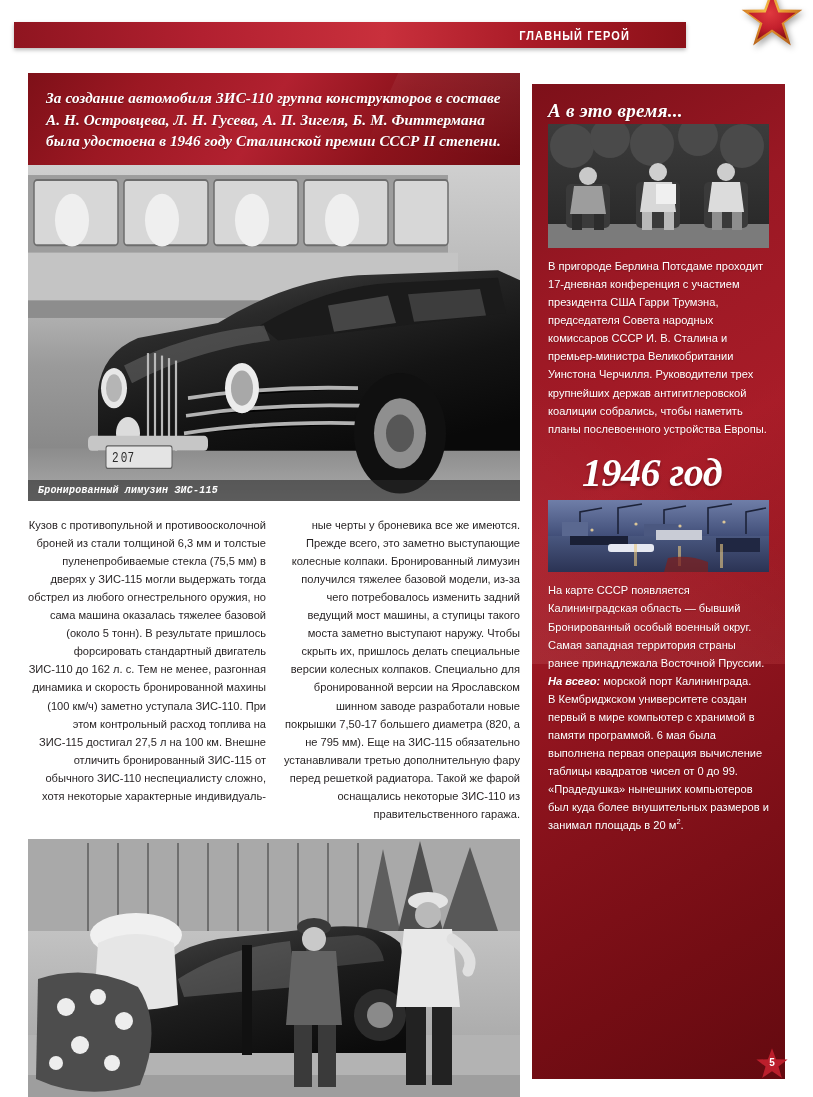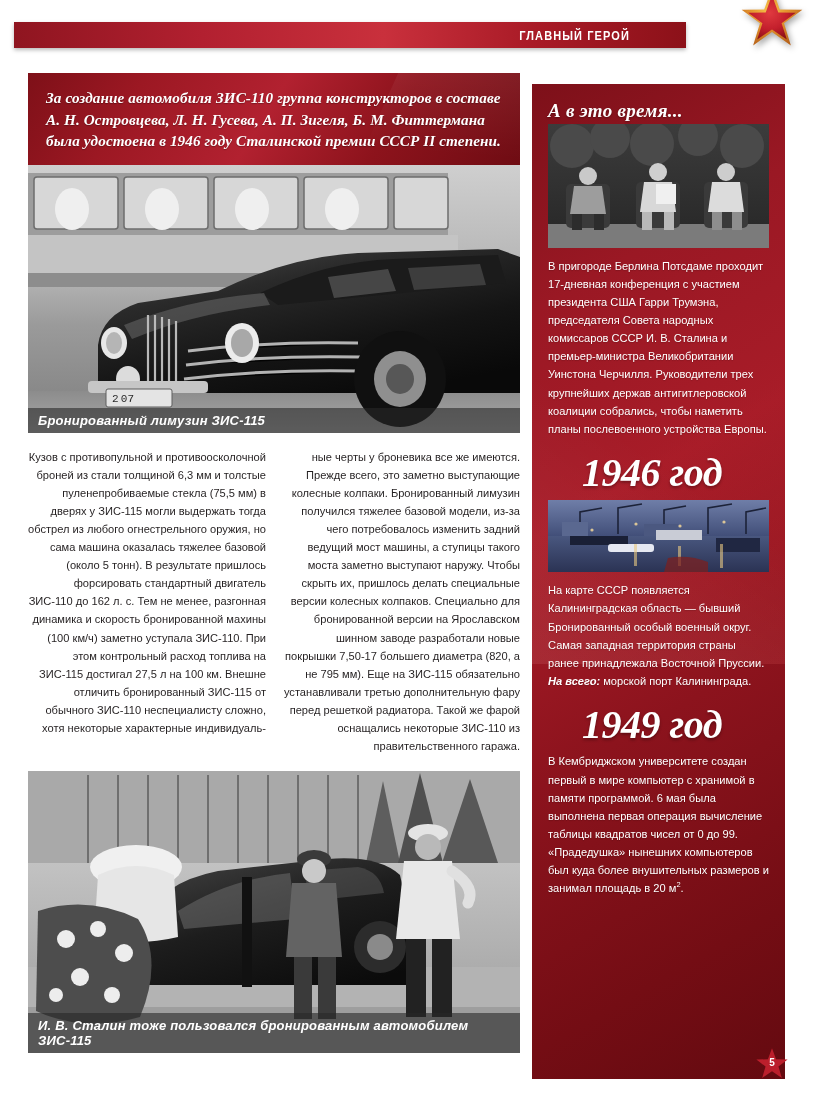--- a/index.html
+++ b/index.html
@@ -77,36 +77,36 @@
     font-weight: bold;
     font-style: italic;
     font-size: 15.2px;
     line-height: 1.42;
     letter-spacing: .1px;
     text-shadow: 0 1px 1px rgba(0,0,0,.3);
   }
 
   
   .photo-main {
-    width: 492px; height: 268px;
+    width: 492px; height: 336px;
     position: relative;
     overflow: hidden;
     background: #a21caf;
   }
   .photo-caption {
     position: absolute;
     left: 0; bottom: 0;
     width: 100%;
     padding: 5px 0 5px 10px;
     background: rgba(40,40,40,.60);
     color: #ffffff;
-    font-family: Liberation Sans, sans-serif;
+    font-family: Liberation Mono, monospace;
     font-style: italic;
     font-weight: bold;
-    font-size: 13px;
+    font-size: 10px;
     letter-spacing: .2px;
   }
 
   
   .body-cols {
     margin-top: 15px;
     display: flex;
     gap: 16px;
   }
   .body-col {
@@ -488,21 +488,20 @@
           <g fill="#e8c882" opacity=".6">
             <rect x="86" y="44" width="3" height="22"></rect>
             <rect x="130" y="46" width="3" height="20"></rect>
             <rect x="172" y="44" width="3" height="24"></rect>
           </g>
           <path d="M120 58 Q140 54 160 62 L160 72 L116 72 Z" fill="#7b2020" opacity=".75"></path>
         </svg>
       </div>
       <div class="side-text"><span>На карте СССР появляется Калининградская область — бывший Бронированный особый военный округ. Самая западная территория страны ранее принадлежала Восточной Пруссии. </span><span class="ital">На всего:</span><span> морской порт Калининграда.</span></div>
 
-      <div class="year-head spaced">1949 год</div>
       <div class="side-text"><span>В Кембриджском университете создан первый в мире компьютер с хранимой в памяти программой. 6 мая была выполнена первая операция   вычисление таблицы квадратов чисел от 0 до 99. «Прадедушка» нынешних компьютеров был куда более внушительных размеров и занимал площадь в 20 м</span><sup>2</sup><span>.</span></div>
 
     </div>
   </div>
 
   <div class="page-star">
     <svg viewBox="0 0 100 100" width="34" height="34">
       <polygon points="50,4 62,36 96,37 69,57.5 79,91 50,71 21,91 31,57.5 4,37 38,36" fill="#bb1f2c"></polygon>
     </svg>
     <span class="num">5</span>

